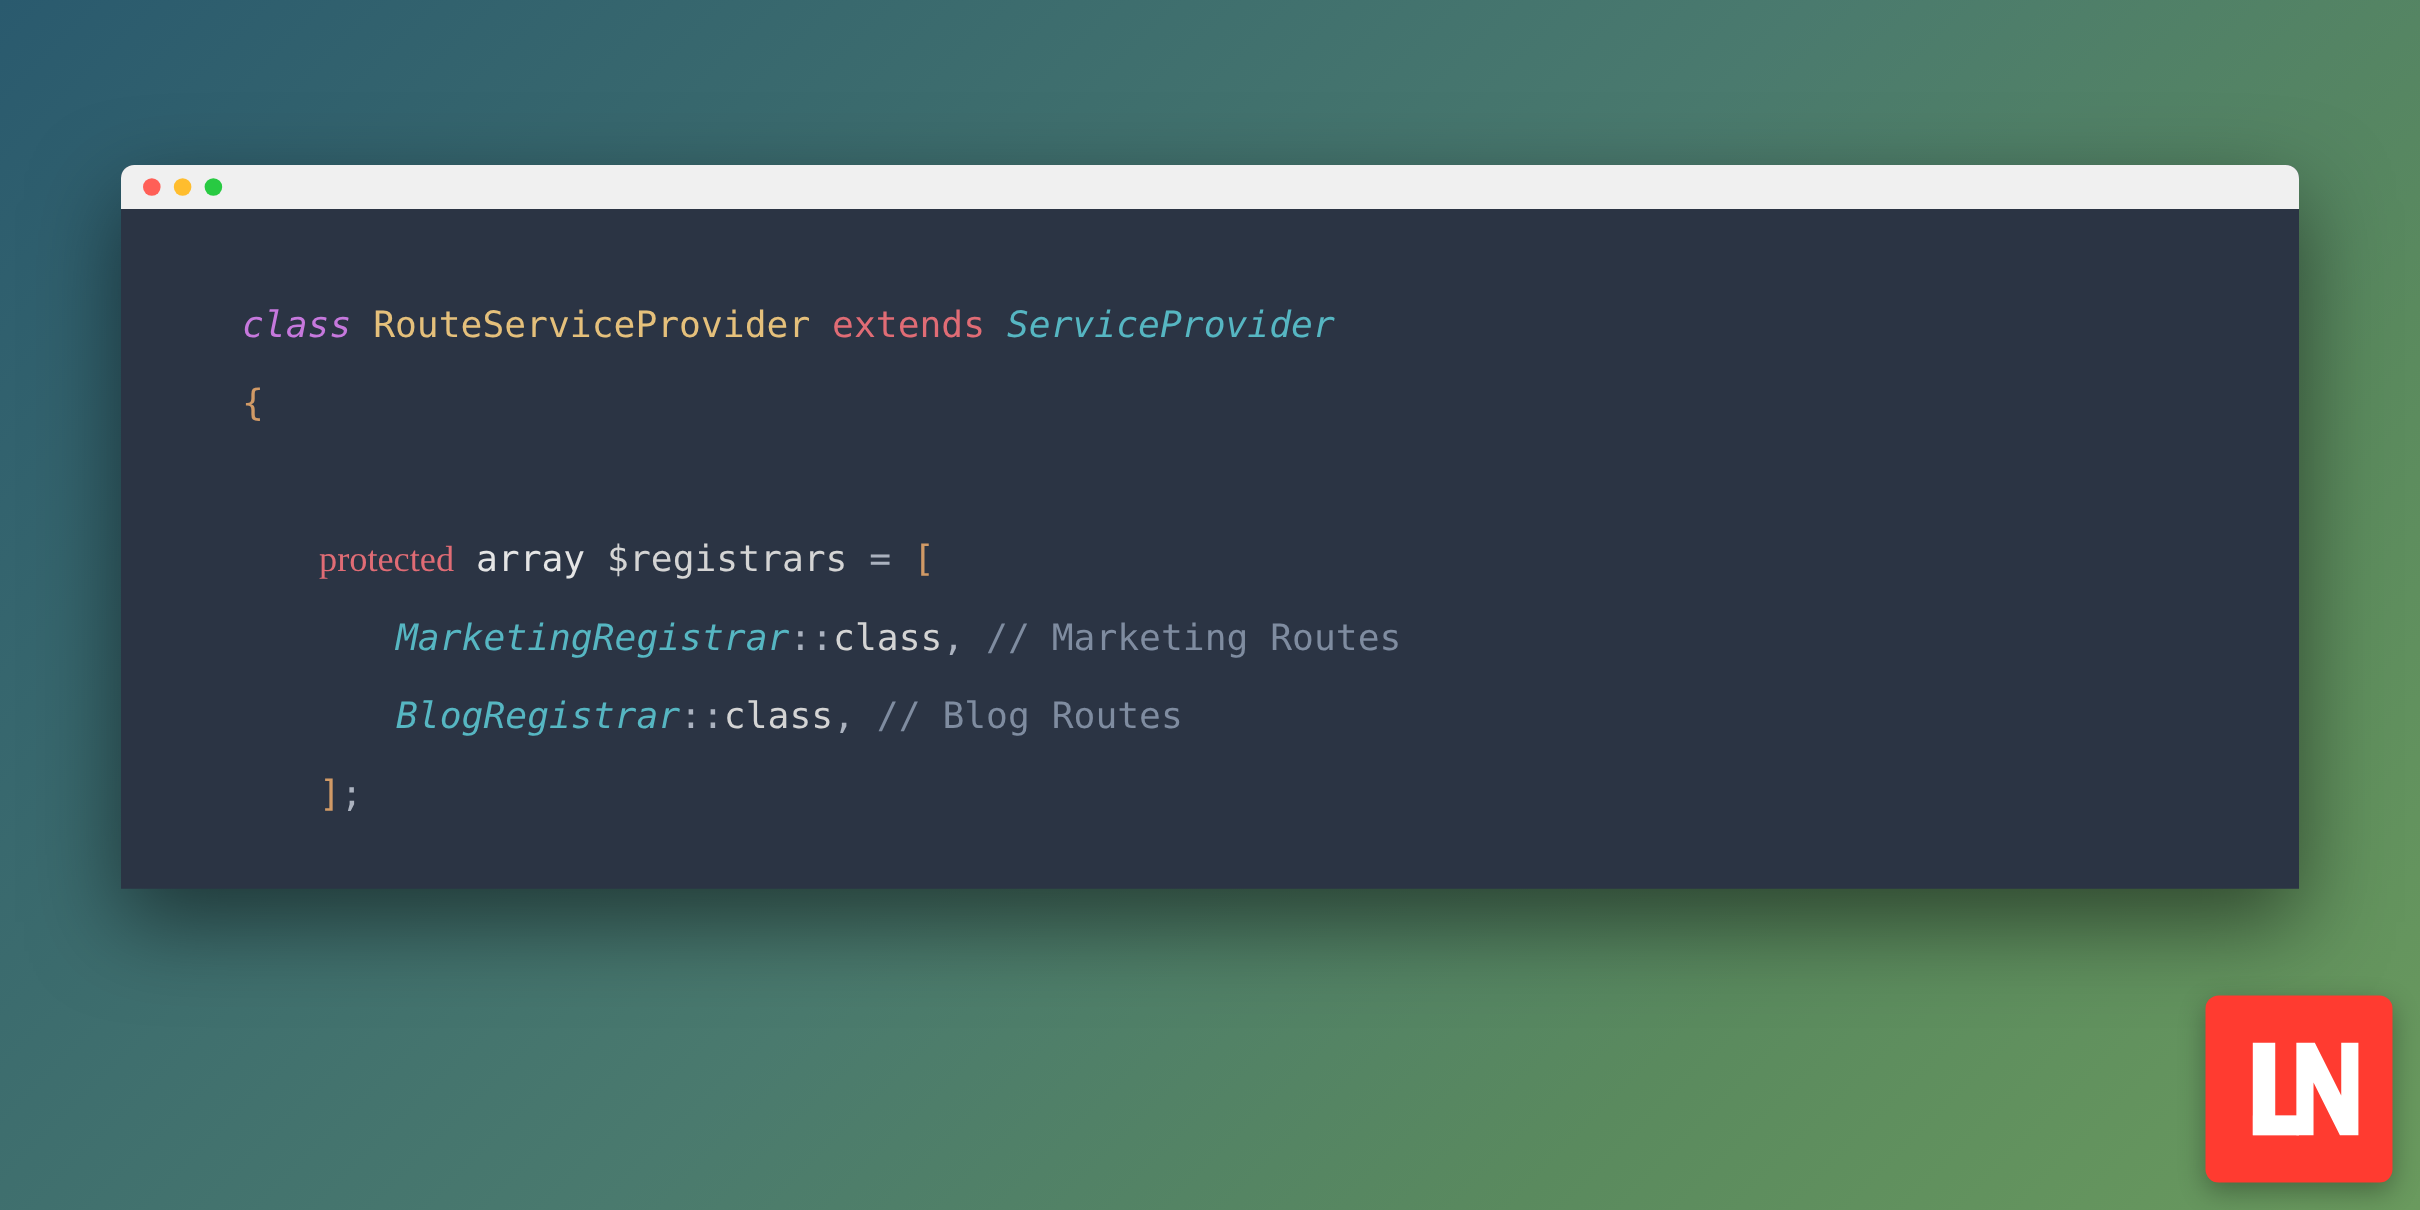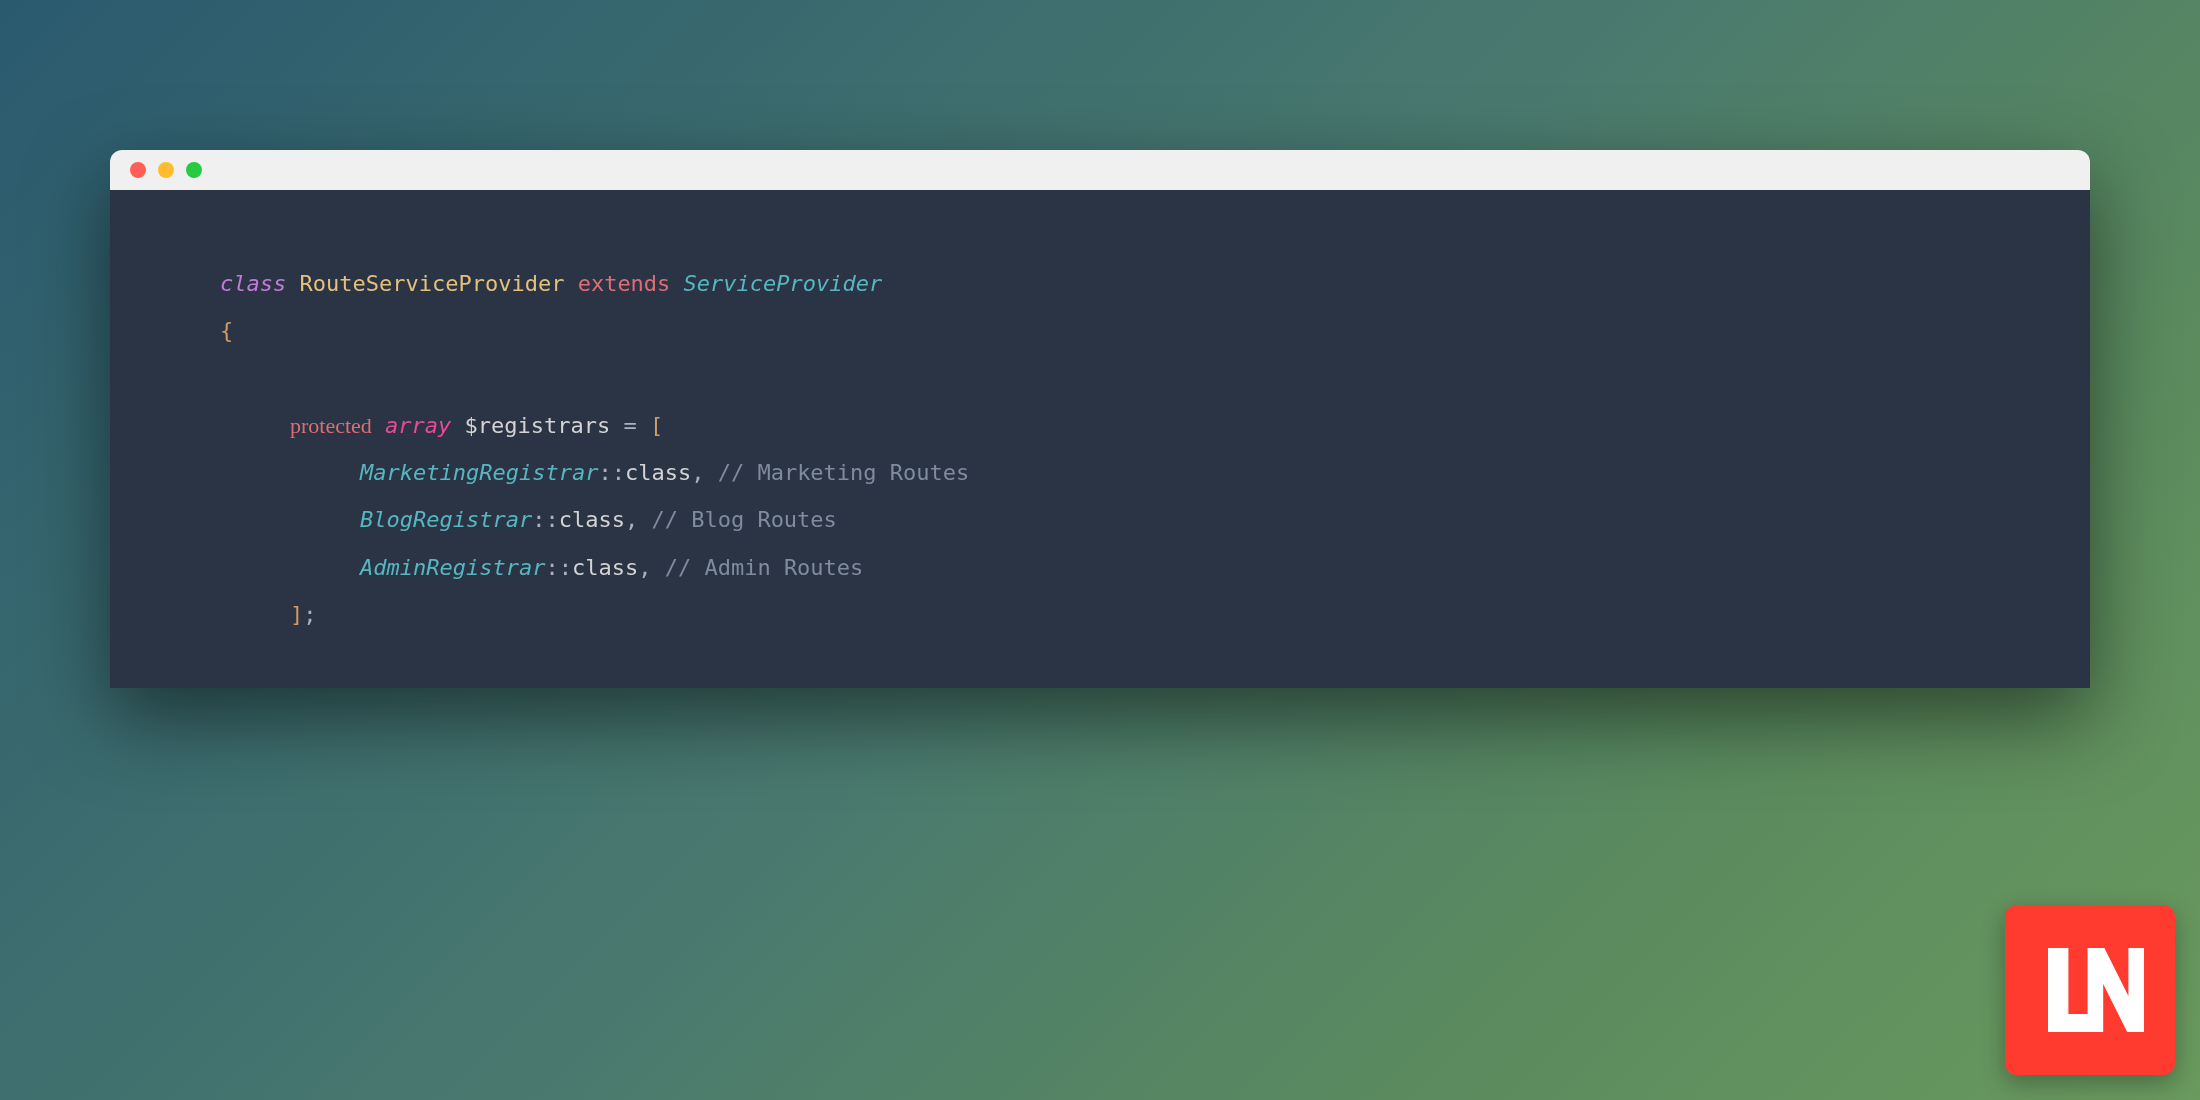--- a/index.html
+++ b/index.html
@@ -43,42 +43,42 @@
       border-radius: 50%;
     }
     
     .traffic-red { background: #ff5f57; }
     .traffic-yellow { background: #ffbd2e; }
     .traffic-green { background: #28ca42; }
     
     .code-area {
       padding: 70px 110px 50px 110px;
       font-family: 'SF Mono', 'Monaco', 'Menlo', 'Consolas', monospace;
-      font-size: 22px;
+      font-size: 33px;
       line-height: 2.15;
       color: #d4d4d4;
       position: relative;
     }
     
     .code-line {
       white-space: pre;
       position: relative;
     }
     
     .indent-1 { margin-left: 70px; }
     .indent-2 { margin-left: 140px; }
     
     .tok-keyword { color: #c678dd; font-style: italic; }
     .tok-classname { color: #e5c07b; }
     .tok-extends { color: #e06c75; }
     .tok-type { color: #56b6c2; font-style: italic; }
     .tok-use { color: #c678dd; }
     .tok-trait { color: #56b6c2; font-style: italic; }
     .tok-protected { color: #e06c75; font-family: Liberation Serif, serif; }
-    .tok-array { color: #ec4899; font-style: italic; }
+    .tok-array { color: #e5e5e5; }
     .tok-var { color: #d4d4d4; }
     .tok-punct { color: #abb2bf; }
     .tok-bracket { color: #d19a66; }
     .tok-classref { color: #56b6c2; font-style: italic; }
     .tok-scope { color: #abb2bf; }
     .tok-class-kw { color: #d4d4d4; }
     .tok-comment { color: #7f8ca0; }
     
     .logo-badge {
       position: absolute;
@@ -117,21 +117,20 @@
 
 
     <div class="code-line">&nbsp;</div>
 
     <div class="code-line indent-1"><span class="tok-protected">protected</span> <span class="tok-array">array</span> <span class="tok-var">$registrars</span><span class="tok-punct"> = </span><span class="tok-bracket">[</span></div>
 
     <div class="code-line indent-2"><span class="tok-classref">MarketingRegistrar</span><span class="tok-scope">::</span><span class="tok-class-kw">class</span><span class="tok-punct">, </span><span class="tok-comment">// Marketing Routes</span></div>
 
     <div class="code-line indent-2"><span class="tok-classref">BlogRegistrar</span><span class="tok-scope">::</span><span class="tok-class-kw">class</span><span class="tok-punct">, </span><span class="tok-comment">// Blog Routes</span></div>
 
-    <div class="code-line indent-2"><span class="tok-classref">AdminRegistrar</span><span class="tok-scope">::</span><span class="tok-class-kw">class</span><span class="tok-punct">, </span><span class="tok-comment">// Admin Routes</span></div>
 
     <div class="code-line indent-1"><span class="tok-bracket">]</span><span class="tok-punct">;</span></div>
 
   </div>
 </div>
 
 <div class="logo-badge">
   <svg viewBox="0 0 100 100">
     <path d="M 15 15 L 15 85 L 35 85 L 35 85 L 50 85 L 50 70 L 32 70 L 32 15 Z" fill="white"></path>
     <path d="M 48 85 L 48 15 L 62 15 L 82 55 L 82 15 L 95 15 L 95 85 L 81 85 L 61 45 L 61 85 Z" fill="white"></path>

